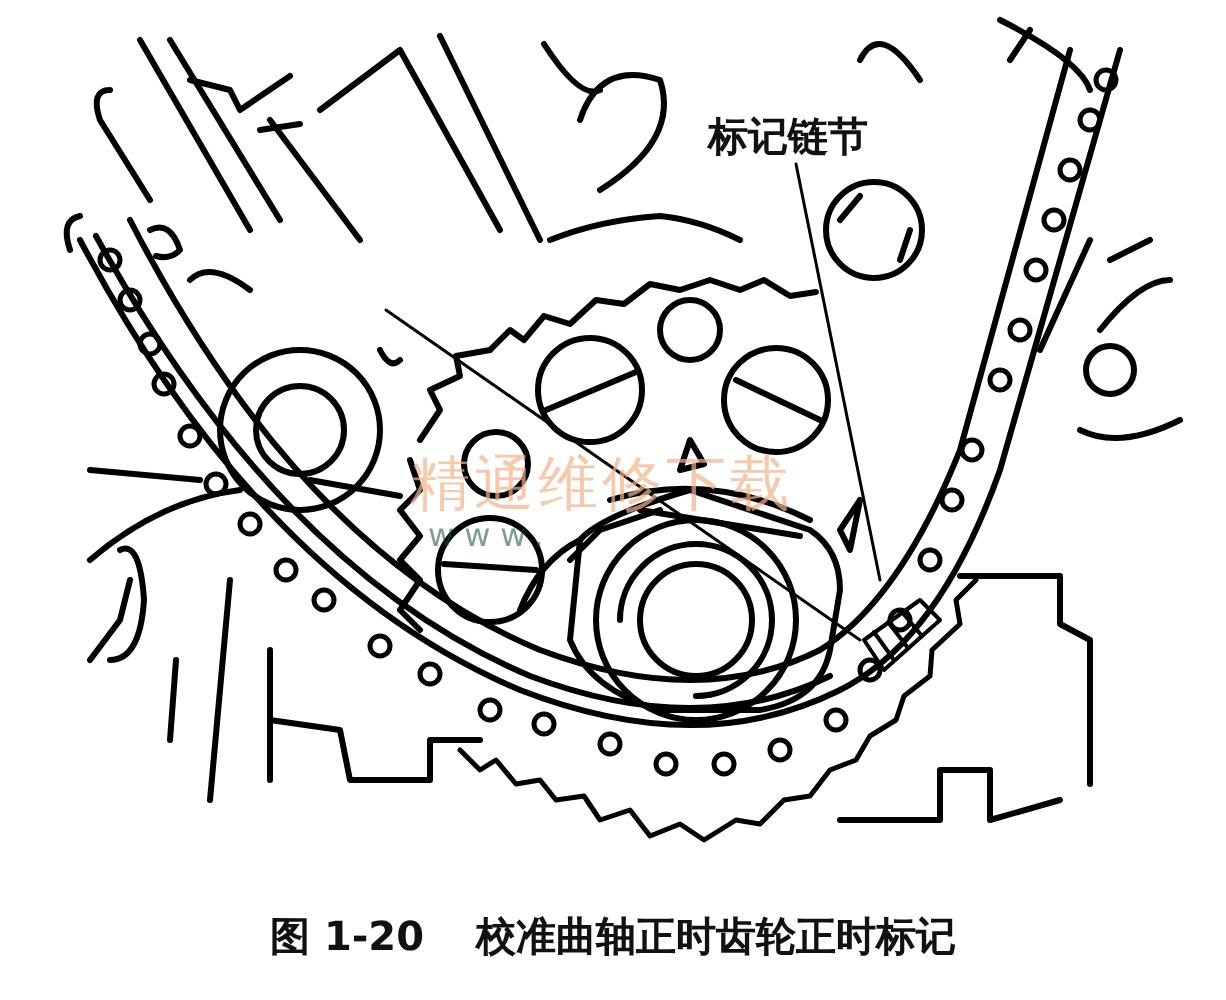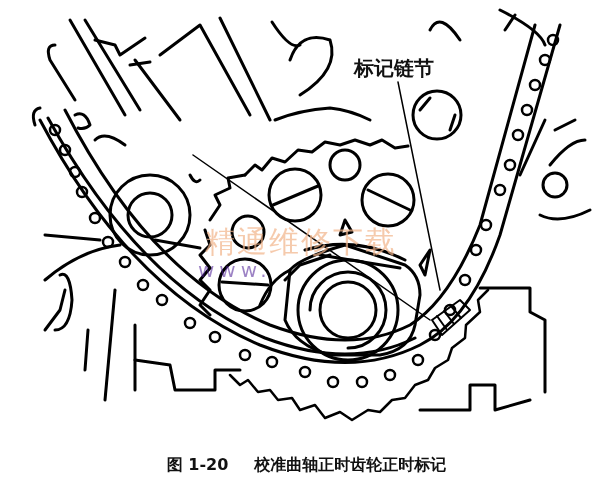--- a/index.html
+++ b/index.html
@@ -3,22 +3,22 @@
   <meta charset="utf-8">
   <style>
     html, body { margin: 0; padding: 0; background: #ffffff; }
     body { width: 613px; height: 500px; position: relative; overflow: hidden; font-family: "DejaVu Sans", "Liberation Sans", sans-serif; }
     .figure { position: absolute; left: 0; top: 0; width: 613px; height: 440px; }
     .figure svg { position: absolute; left: 0; top: 0; }
     .label { position: absolute; font-weight: bold; font-size: 20px; color: #111; letter-spacing: 0px; white-space: nowrap; }
     .label-timing { left: 150px; top: 130px; }
     .label-link { left: 354px; top: 55px; text-align: right; }
     .watermark { position: absolute; left: 205px; top: 222px; color: #f2b48a; opacity: 0.7; font-size: 30px; font-family: Liberation Serif, serif; letter-spacing: 2px; white-space: nowrap; }
-    .watermark-url { position: absolute; left: 198px; top: 258px; color: #4c1d95; opacity: 0.55; font-size: 20px; letter-spacing: 5px; white-space: nowrap; }
-    .caption { position: absolute; left: 0; top: 455px; width: 613px; text-align: center; font-weight: bold; font-size: 16px; color: #111; white-space: nowrap; }
+    .watermark-url { position: absolute; left: 214px; top: 258px; color: #14532d; opacity: 0.55; font-size: 16px; letter-spacing: 5px; white-space: nowrap; }
+    .caption { position: absolute; left: 0; top: 455px; width: 613px; text-align: center; font-weight: bold; font-size: 20px; color: #111; white-space: nowrap; }
     .caption .num { margin-right: 26px; }
   </style>
 </head>
 <body>
 
 <div class="figure">
   <svg width="613" height="440" viewBox="0 0 613 440" fill="none" stroke="#000" stroke-width="3" stroke-linecap="round" stroke-linejoin="round">
 
     <g>
       <path d="M55 45 Q45 45 50 60 L75 100"></path>

